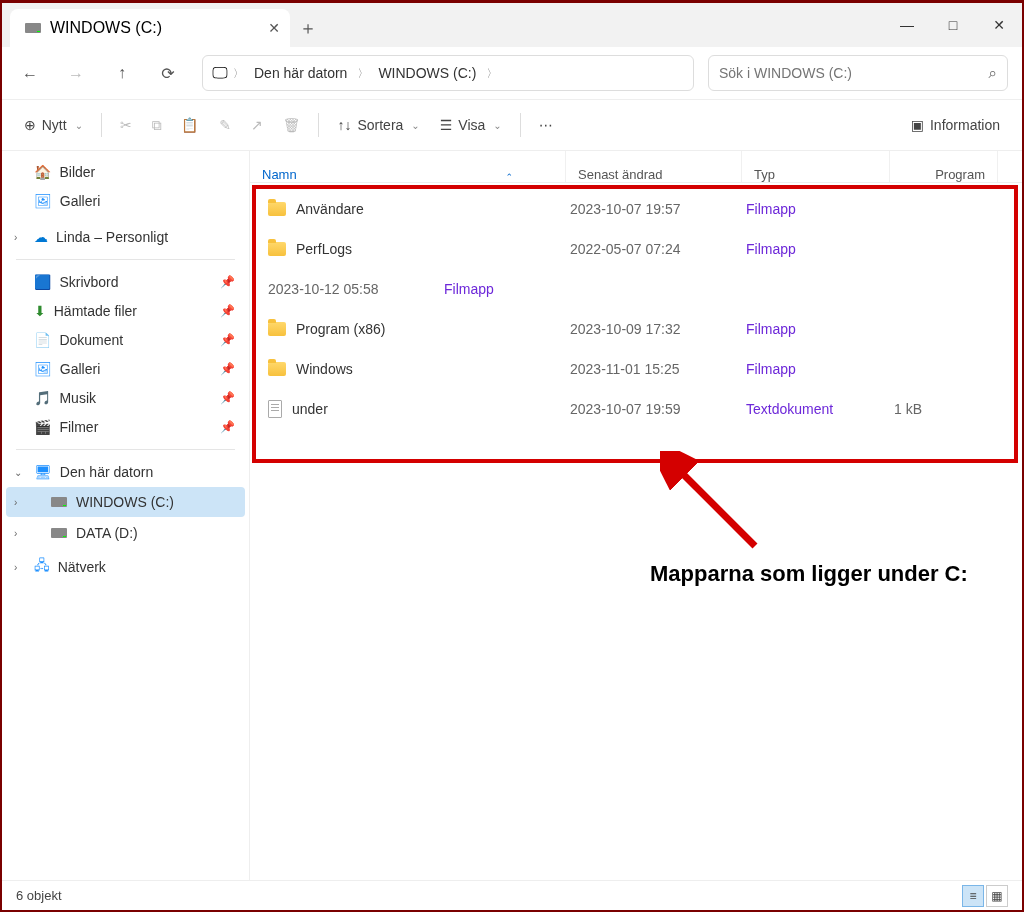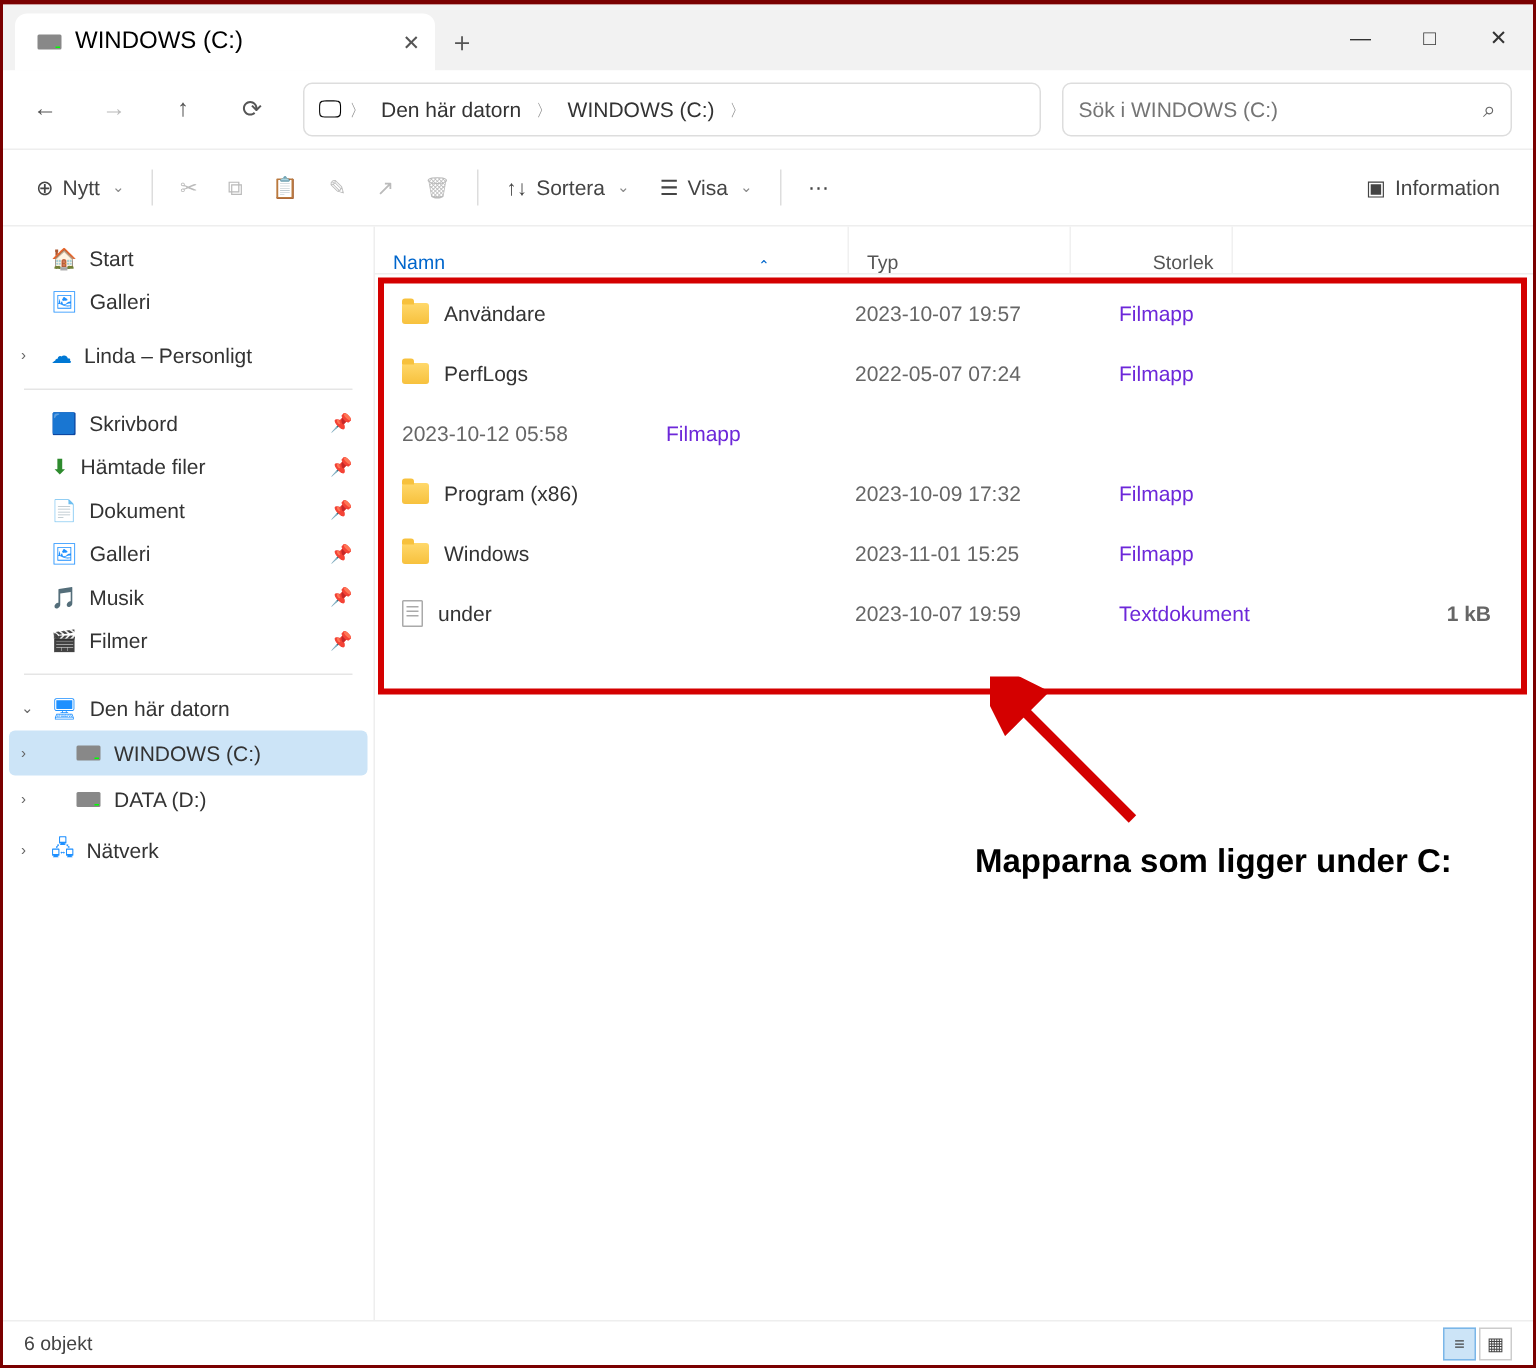--- a/index.html
+++ b/index.html
@@ -39,21 +39,21 @@
 .col-name { width: 316px; color: #0066cc; }
 .col-date { width: 176px; }
 .col-type { width: 148px; }
 .col-size { width: 108px; justify-content: flex-end; }
 .sort-ind { font-size: 9px; margin-left: auto; margin-right: 40px; }
 .file-list { border: 4px solid #d40000; margin: 2px 4px 0 2px; padding-bottom: 30px; }
 .file-row { display: flex; align-items: center; height: 40px; font-size: 14px; color: #333; cursor: pointer; padding-left: 12px; }
 .file-row .cell-name { width: 302px; display: flex; align-items: center; gap: 10px; text-align: right; }
 .file-row .cell-date { width: 176px; color: #666; }
 .file-row .cell-type { width: 148px; color: #6d28d9; }
-.file-row .cell-size { width: 100px; text-align: right; color: #666; font-weight: bold; }
+.file-row .cell-size { width: 100px; text-align: left; color: #666; }
 .folder-icon { width: 18px; height: 14px; background: linear-gradient(#ffd86b, #f7c13d); border-radius: 2px; position: relative; }
 .folder-icon::before { content: ""; position: absolute; top: -3px; left: 0; width: 8px; height: 4px; background: #f7c13d; border-radius: 2px 2px 0 0; }
 .doc-icon { width: 14px; height: 18px; background: #fff; border: 1px solid #aaa; border-radius: 1px; position: relative; }
 .doc-icon::after { content: ""; position: absolute; left: 2px; top: 3px; right: 2px; height: 1px; background: #aaa; box-shadow: 0 3px 0 #aaa, 0 6px 0 #aaa; }
 .annotation-arrow { position: absolute; left: 410px; top: 300px; pointer-events: none; }
 .annotation-text { position: absolute; left: 400px; top: 410px; font-weight: bold; font-size: 22px; color: #000; pointer-events: none; }
 .statusbar { height: 30px; display: flex; align-items: center; padding: 0 14px; font-size: 13px; color: #444; border-top: 1px solid #eee; }
 .status-right { margin-left: auto; display: flex; gap: 2px; }
 .view-btn { width: 22px; height: 22px; border: 1px solid #ccc; display: flex; align-items: center; justify-content: center; font-size: 12px; cursor: pointer; }
 .view-btn.active { background: #cce4f7; border-color: #7ab6e8; }
@@ -144,21 +144,21 @@
       <span>▣</span>
       <span>Information</span>
     </div>
   </div>
 </div>
 
 <div class="main">
   <div class="sidebar">
     <div class="side-item">
       <span>🏠</span>
-      <span>Start</span>
+      <span>Bilder</span>
     </div>
     <div class="side-item">
       <span style="color:#1e90ff">🖼</span>
       <span>Galleri</span>
     </div>
     <div style="height:6px"></div>
     <div class="side-item">
       <span class="expand">›</span>
       <span style="color:#0078d4">☁</span>
       <span>Linda – Personligt</span>
@@ -222,25 +222,28 @@
       <span>Nätverk</span>
     </div>
   </div>
 
   <div class="content">
     <div class="col-headers">
       <div class="col-name">
         <span>Namn</span>
         <span class="sort-ind">⌃</span>
       </div>
+      <div class="col-date">
+          <span>Senast ändrad</span>
+        </div>
       <div class="col-type">
           <span>Typ</span>
         </div>
       <div class="col-size">
-          <span>Storlek</span>
+          <span>Program</span>
         </div>
     </div>
     <div class="file-list" id="file-list">
         <div class="file-row">
           <div class="cell-name">
             <span class="folder-icon"></span>
             <span>Användare</span>
           </div>
           <div class="cell-date">2023-10-07 19:57</div>
           <div class="cell-type">Filmapp</div>

